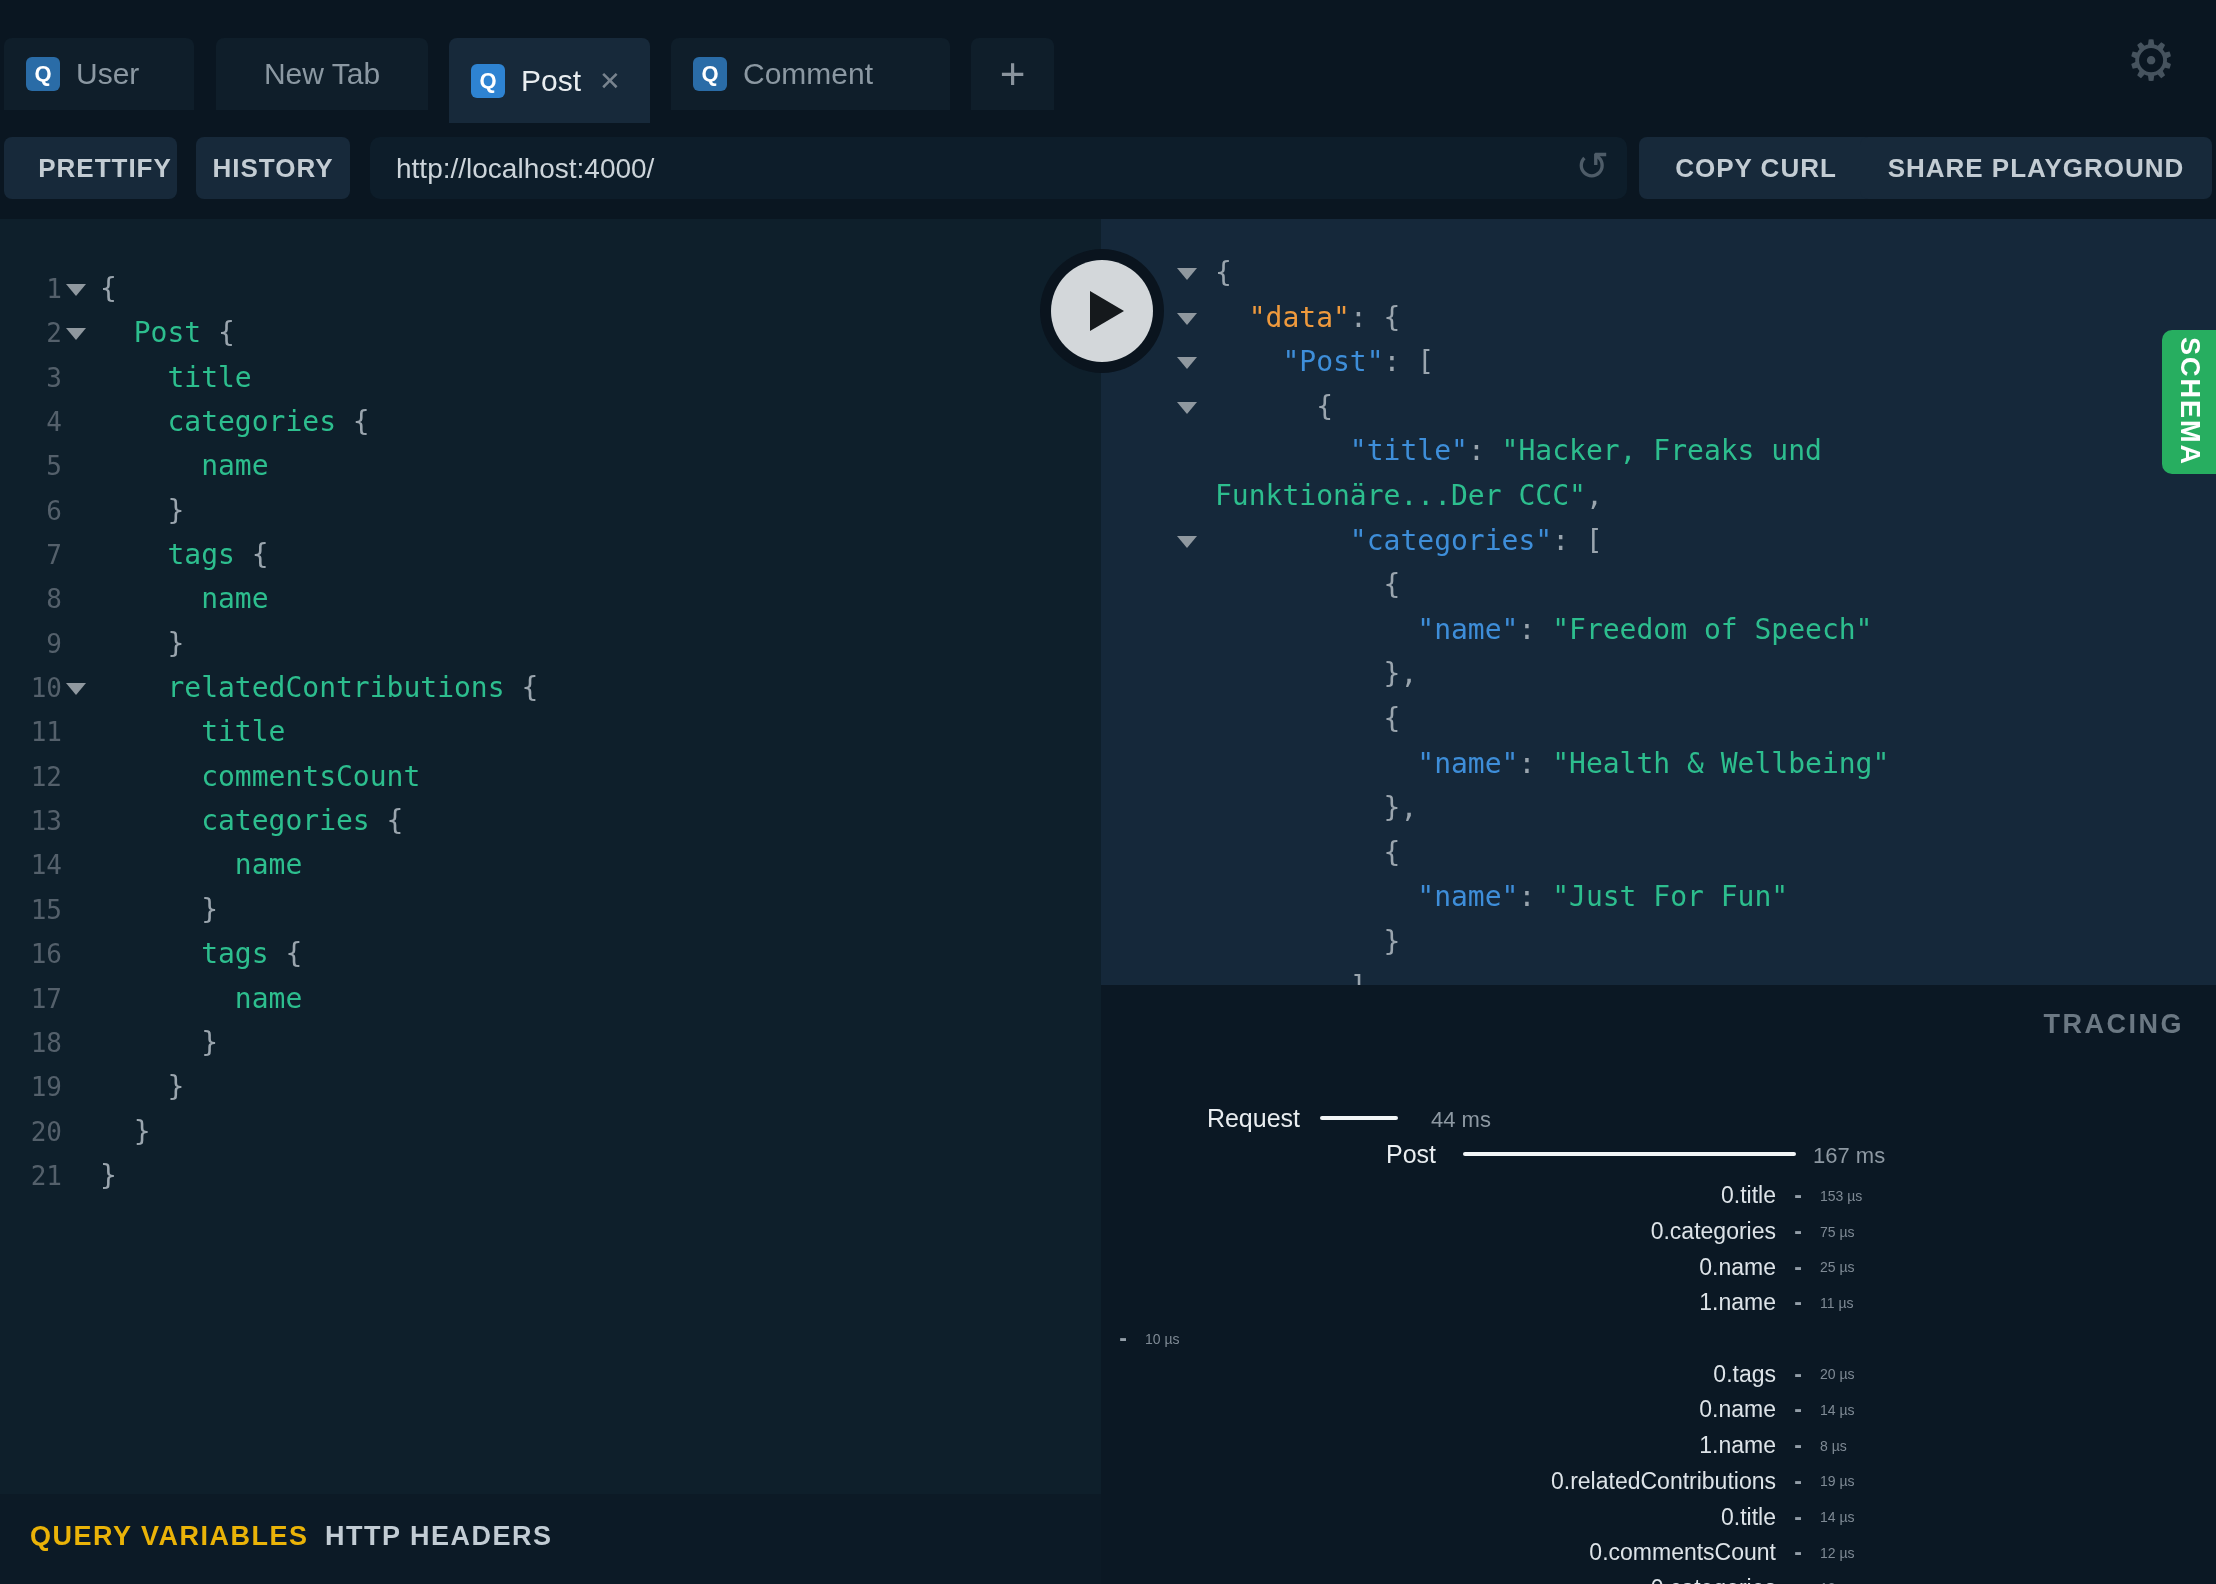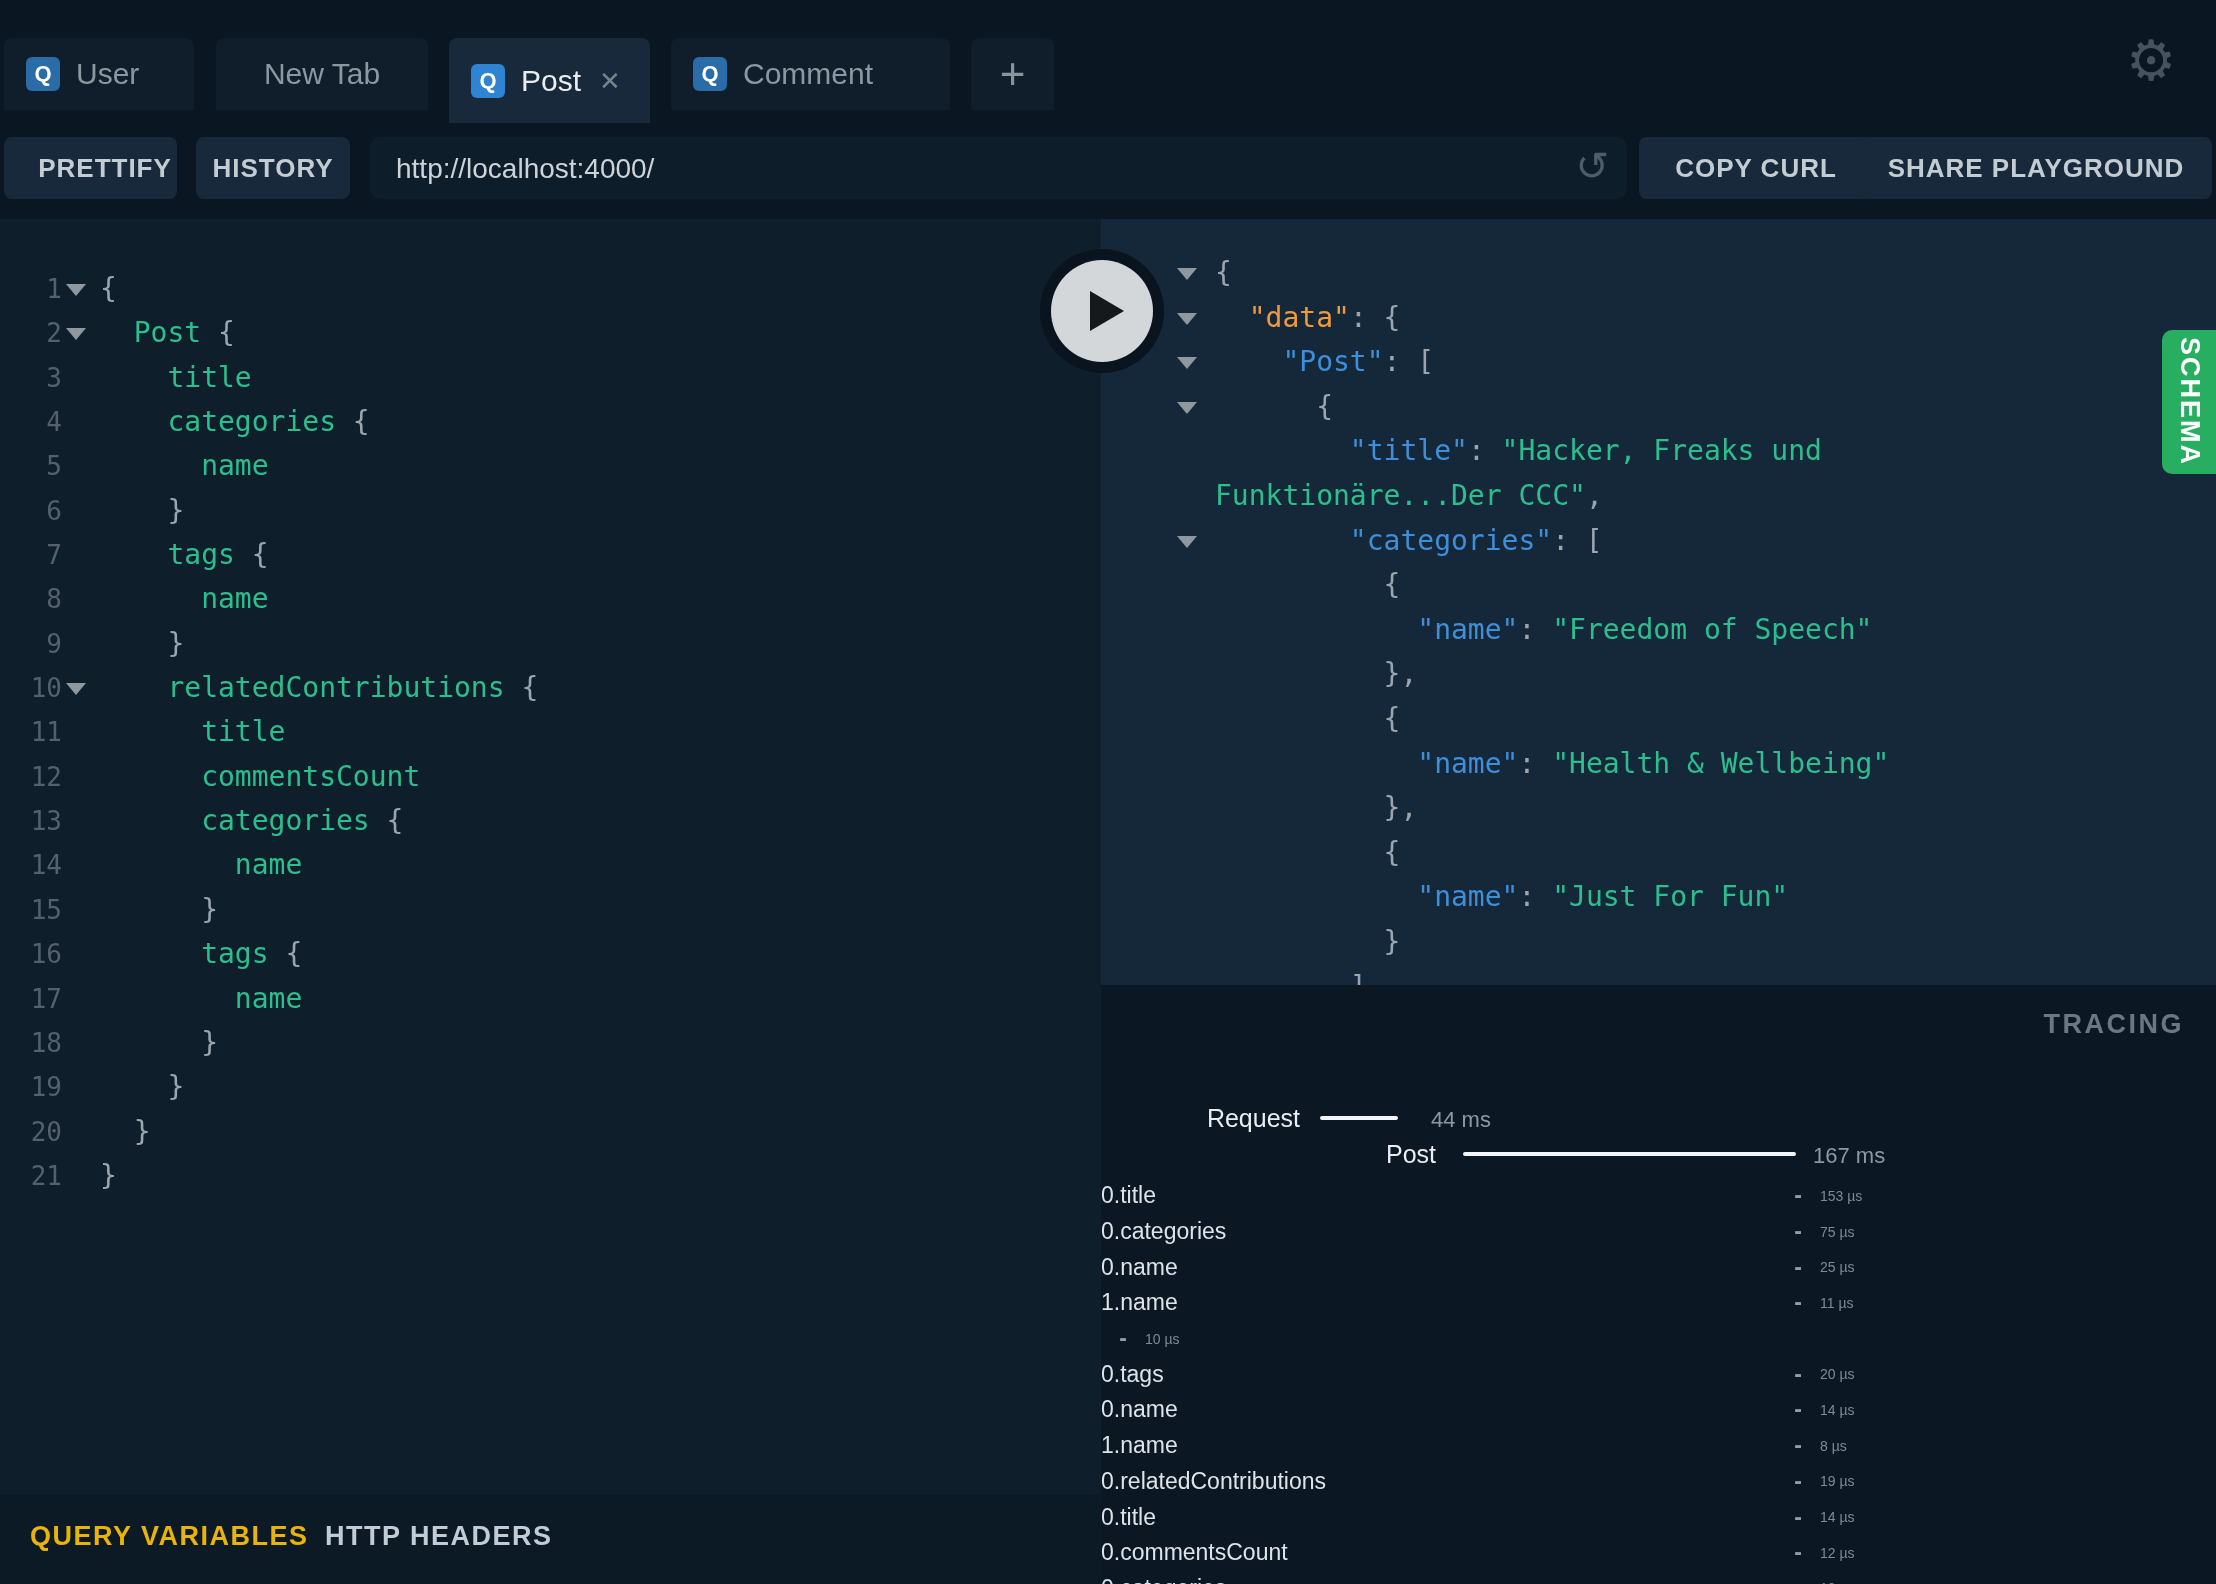--- a/index.html
+++ b/index.html
@@ -75,21 +75,21 @@
   .schema-tab span{writing-mode:vertical-rl;color:#fff;font-size:27px;font-weight:700;letter-spacing:2px;}
 
   
   .tracing-title{position:absolute;right:32px;top:24px;color:#6b7883;font-size:27px;font-weight:700;
                  letter-spacing:2.5px;}
   .span-label{position:absolute;left:0;text-align:right;font-size:25px;color:#e9edf0;}
   .span-bar{position:absolute;height:4px;background:#f2f5f7;border-radius:2px;}
   .span-dur{position:absolute;font-size:22px;color:#8d98a2;}
   .trace-rows{position:absolute;left:0;top:193px;right:0;}
   .trace-row{display:flex;align-items:center;height:35.7px;}
-  .trace-label{width:675px;text-align:left;font-size:23px;color:#dde3e8;}
+  .trace-label{width:675px;text-align:right;font-size:23px;color:#dde3e8;}
   .trace-dash{width:44px;text-align:center;color:#939ea8;font-size:23px;font-weight:700;}
   .trace-value{font-size:14px;color:#7f8a95;}
 
   
   .footer-label{position:absolute;top:27px;font-size:27px;font-weight:700;letter-spacing:1.5px;cursor:pointer;}
   .fl-qv{left:30px;color:#eab308;}
   .fl-hh{left:325px;color:#c2ccd4;}
 </style>
 </head>
 <body>

